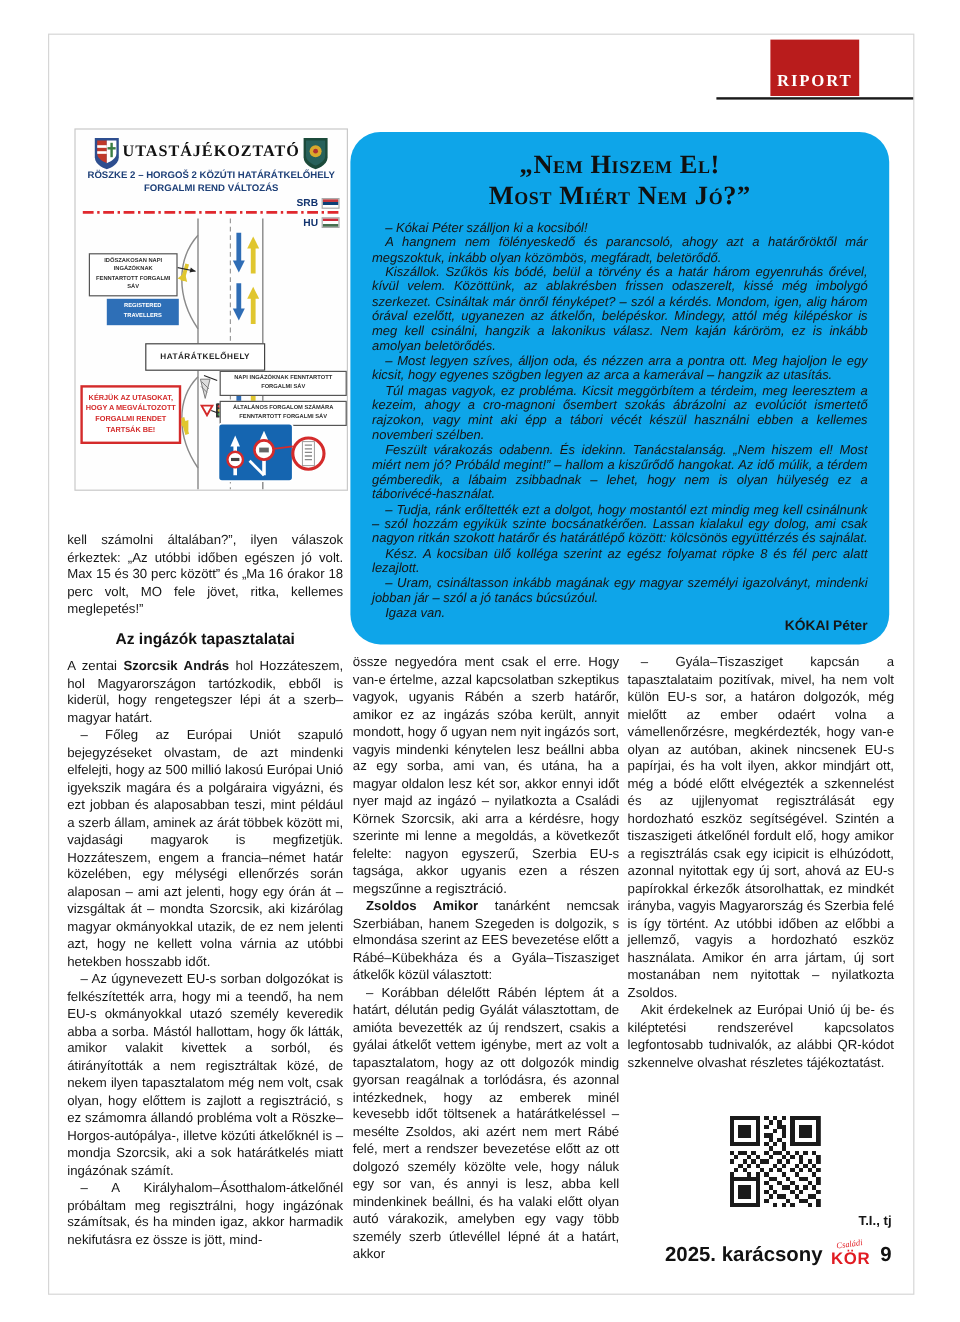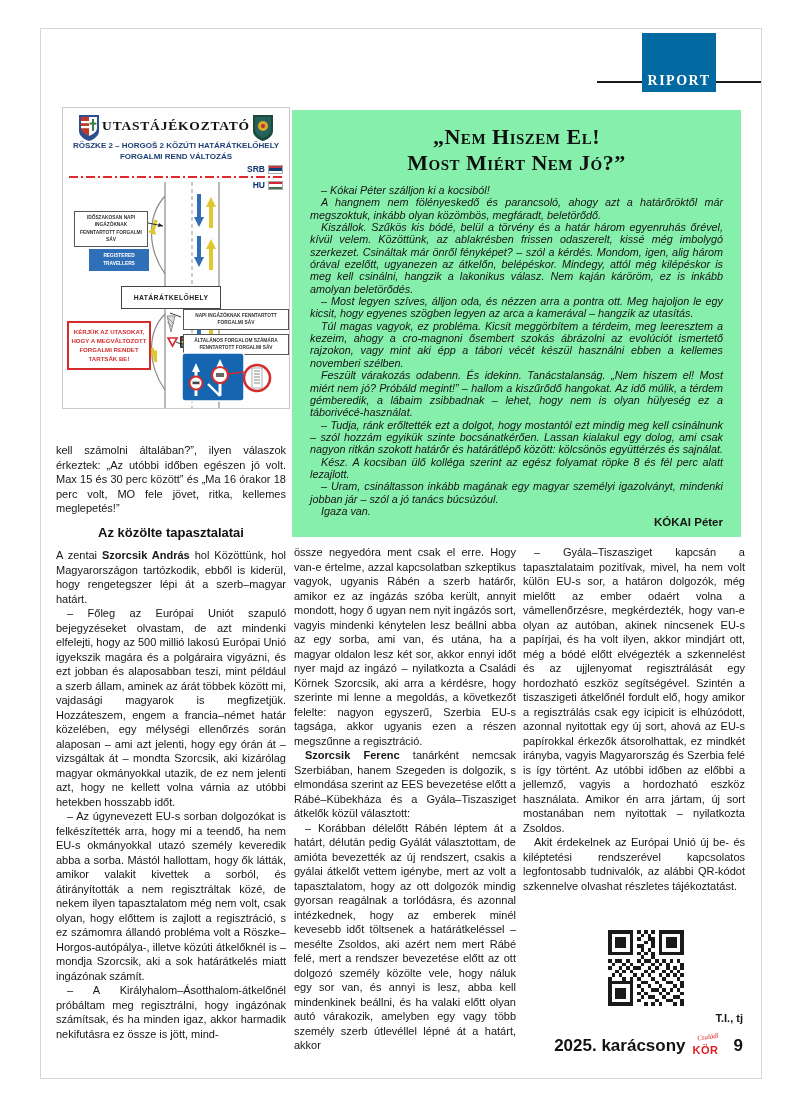--- a/index.html
+++ b/index.html
@@ -2,21 +2,21 @@
 <html lang="hu"><head>
 <meta charset="utf-8">
 <style>
   html,body{margin:0;padding:0;background:#fff;}
   .page{position:relative;width:800px;height:1102px;background:#fff;overflow:hidden;
         font-family:"Liberation Sans",sans-serif;color:#161616;}
   .frame{position:absolute;left:40px;top:28px;width:720px;height:1049px;border:1px solid #d6d6d6;}
 
   
   .riport-line{position:absolute;left:597px;top:81px;width:164px;border-top:2px solid #1a1a1a;}
-  .riport-box{position:absolute;left:642px;top:33px;width:74px;height:59px;background:#0369a1;}
+  .riport-box{position:absolute;left:642px;top:33px;width:74px;height:47px;background:#b91c1c;}
   .riport-box span{position:absolute;left:0;right:0;bottom:3px;text-align:center;color:#fff;
         font-family:"Liberation Serif",serif;font-weight:bold;font-size:14px;letter-spacing:1.5px;}
 
   
   .poster{position:absolute;left:62px;top:107px;width:226px;height:300px;background:#fefefe;
         border:1px solid #c9c9c9;}
   .poster-title{position:absolute;left:0;right:0;top:10px;text-align:center;
         font-family:"Liberation Serif",serif;font-weight:bold;font-size:13.5px;letter-spacing:.8px;color:#111;}
   .poster-sub{position:absolute;left:6px;right:6px;top:33px;text-align:center;font-weight:bold;
         font-size:8px;line-height:1.35;color:#1d3f77;}
@@ -30,22 +30,22 @@
         font-weight:bold;color:#333;padding:2px;line-height:1.55;}
   .pbox.tiny{font-size:4.8px;}
   .registered{position:absolute;left:26px;top:141px;width:56px;background:#2e6fb7;color:#fff;
         font-weight:bold;font-size:4.8px;text-align:center;line-height:1.7;padding:3px 2px;}
   .checkpoint{position:absolute;left:58px;top:178px;width:94px;background:#fff;border:1px solid #444;
         font-weight:bold;font-size:6.8px;letter-spacing:.4px;text-align:center;padding:7px 2px;color:#222;}
   .warnbox{position:absolute;left:4px;top:213px;width:76px;border:2px solid #d42b2b;color:#d42b2b;
         background:#fff;font-weight:bold;font-size:6.1px;line-height:1.5;text-align:center;padding:4px 2px;}
 
   
-  .bluebox{position:absolute;left:292px;top:110px;width:449px;height:427px;background:#86efac;
-        box-sizing:border-box;padding:12px 18px 10px;overflow:hidden;}
+  .bluebox{position:absolute;left:292px;top:110px;width:449px;height:427px;background:#0ea5e9;
+        box-sizing:border-box;padding:12px 18px 10px;overflow:hidden;border-radius:25px;}
   .bluebox h2{margin:2px 0 8px;text-align:center;font-family:"Liberation Serif",serif;
         font-weight:bold;font-variant:small-caps;font-size:22px;line-height:26px;
         letter-spacing:.5px;color:#101010;}
   .bluebox p{margin:0;text-indent:11px;font-size:10.8px;line-height:12.35px;text-align:justify;color:#141414;font-style:italic;}
   .byline{position:absolute;right:18px;bottom:9px;font-weight:bold;font-size:11.5px;}
 
   
   .col{position:absolute;text-align:justify;font-size:11px;line-height:14.5px;color:#161616;}
   .col p{margin:0;text-indent:11px;}
   .col p.noindent{text-indent:0;}
@@ -57,21 +57,21 @@
 
   .qr{position:absolute;left:608px;top:930px;width:76px;height:76px;}
   .signature{position:absolute;right:57px;top:1012px;font-weight:bold;font-size:11px;}
 
   
   .footer{position:absolute;right:57px;top:1036px;display:flex;align-items:center;gap:7px;}
   .footer .issue,.footer .pageno{font-weight:bold;font-size:17px;color:#111;}
   .logo{position:relative;width:34px;height:19px;}
   .logo .script{position:absolute;left:4px;top:-4px;color:#e11b22;font-family:"Liberation Serif",serif;
         font-style:italic;font-size:7px;transform:rotate(-8deg);}
-  .logo .main{position:absolute;left:0;bottom:0;color:#e11b22;font-weight:bold;font-size:11px;letter-spacing:.5px;}
+  .logo .main{position:absolute;left:0;bottom:0;color:#e11b22;font-weight:bold;font-size:14px;letter-spacing:.5px;}
 </style>
 </head>
 <body>
 
 <div class="page">
   <div class="frame"></div>
 
   <div class="riport-line"></div>
   <div class="riport-box">
     <span>RIPORT</span>
@@ -206,30 +206,30 @@
     <p>Feszült várakozás odabenn. És idekinn. Tanácstalanság. „Nem hiszem el! Most miért nem jó? Próbáld megint!” – hallom a kiszűrődő hangokat. Az idő múlik, a térdem gémberedik, a lábaim zsibbadnak – lehet, hogy nem is olyan hülyeség ez a táborivécé-használat.</p>
     <p>– Tudja, ránk erőltették ezt a dolgot, hogy mostantól ezt mindig meg kell csinálnunk – szól hozzám egyikük szinte bocsánatkérően. Lassan kialakul egy dolog, ami csak nagyon ritkán szokott határőr és határátlépő között: kölcsönös együttérzés és sajnálat.</p>
     <p>Kész. A kocsiban ülő kolléga szerint az egész folyamat röpke 8 és fél perc alatt lezajlott.</p>
     <p>– Uram, csináltasson inkább magának egy magyar személyi igazolványt, mindenki jobban jár – szól a jó tanács búcsúzóul.</p>
     <p>Igaza van.</p>
     <div class="byline">KÓKAI Péter</div>
   </div>
 
   <div class="col col-left">
     <p class="noindent">kell számolni általában?”, ilyen válaszok érkeztek: „Az utóbbi időben egészen jó volt. Max 15 és 30 perc között” és „Ma 16 órakor 18 perc volt, MO fele jövet, ritka, kellemes meglepetés!”</p>
-    <h3>Az közölte tapasztalatai</h3>
-    <p class="noindent"><span>A zentai </span><span class="b">Szorcsik András</span><span> hol Közöttünk, hol Magyarországon tartózkodik, ebből is kiderül, hogy rengetegszer lépi át a szerb–magyar határt.</span></p>
+    <h3>Az ingázók tapasztalatai</h3>
+    <p class="noindent"><span>A zentai </span><span class="b">Szorcsik András</span><span> hol Hozzáteszem, hol Magyarországon tartózkodik, ebből is kiderül, hogy rengetegszer lépi át a szerb–magyar határt.</span></p>
     <p>– Főleg az Európai Uniót szapuló bejegyzéseket olvastam, de azt mindenki elfelejti, hogy az 500 millió lakosú Európai Unió igyekszik magára és a polgáraira vigyázni, és ezt jobban és alaposabban teszi, mint például a szerb állam, aminek az árát többek között mi, vajdasági magyarok is megfizetjük. Hozzáteszem, engem a francia–német határ közelében, egy mélységi ellenőrzés során alaposan – ami azt jelenti, hogy egy órán át – vizsgáltak át – mondta Szorcsik, aki kizárólag magyar okmányokkal utazik, de ez nem jelenti azt, hogy ne kellett volna várnia az utóbbi hetekben hosszabb időt.</p>
     <p>– Az úgynevezett EU-s sorban dolgozókat is felkészítették arra, hogy mi a teendő, ha nem EU-s okmányokkal utazó személy keveredik abba a sorba. Mástól hallottam, hogy ők látták, amikor valakit kivettek a sorból, és átirányították a nem regisztráltak közé, de nekem ilyen tapasztalatom még nem volt, csak olyan, hogy előttem is zajlott a regisztráció, s ez számomra állandó probléma volt a Röszke–Horgos-autópálya-, illetve közúti átkelőknél is – mondja Szorcsik, aki a sok határátkelés miatt ingázónak számít.</p>
     <p>– A Királyhalom–Ásotthalom-átkelőnél próbáltam meg regisztrálni, hogy ingázónak számítsak, és ha minden igaz, akkor harmadik nekifutásra ez össze is jött, mind-</p>
   </div>
 
   <div class="col col-mid">
     <p class="noindent">össze negyedóra ment csak el erre. Hogy van-e értelme, azzal kapcsolatban szkeptikus vagyok, ugyanis Rábén a szerb határőr, amikor ez az ingázás szóba került, annyit mondott, hogy ő ugyan nem nyit ingázós sort, vagyis mindenki kénytelen lesz beállni abba az egy sorba, ami van, és utána, ha a magyar oldalon lesz két sor, akkor ennyi időt nyer majd az ingázó – nyilatkozta a Családi Körnek Szorcsik, aki arra a kérdésre, hogy szerinte mi lenne a megoldás, a következőt felelte: nagyon egyszerű, Szerbia EU-s tagsága, akkor ugyanis ezen a részen megszűnne a regisztráció.</p>
-    <p><span class="b">Szorcsik Ferenc</span><span> tanárként nemcsak Szerbiában, hanem Szegeden is dolgozik, s elmondása szerint az EES bevezetése előtt a Rábé–Kübekháza és a Gyála–Tiszasziget átkelők közül választott:</span></p>
+    <p><span class="b">Zsoldos Amikor</span><span> tanárként nemcsak Szerbiában, hanem Szegeden is dolgozik, s elmondása szerint az EES bevezetése előtt a Rábé–Kübekháza és a Gyála–Tiszasziget átkelők közül választott:</span></p>
     <p>– Korábban délelőtt Rábén léptem át a határt, délután pedig Gyálát választottam, de amióta bevezették az új rendszert, csakis a gyálai átkelőt vettem igénybe, mert az volt a tapasztalatom, hogy az ott dolgozók mindig gyorsan reagálnak a torlódásra, és azonnal intézkednek, hogy az emberek minél kevesebb időt töltsenek a határátkeléssel – mesélte Zsoldos, aki azért nem mert Rábé felé, mert a rendszer bevezetése előtt az ott dolgozó személy közölte vele, hogy náluk egy sor van, és annyi is lesz, abba kell mindenkinek beállni, és ha valaki előtt olyan autó várakozik, amelyben egy vagy több személy szerb útlevéllel lépné át a határt, akkor</p>
   </div>
 
   <div class="col col-right">
     <p>– Gyála–Tiszasziget kapcsán a tapasztalataim pozitívak, mivel, ha nem volt külön EU-s sor, a határon dolgozók, még mielőtt az ember odaért volna a vámellenőrzésre, megkérdezték, hogy van-e olyan az autóban, akinek nincsenek EU-s papírjai, és ha volt ilyen, akkor mindjárt ott, még a bódé előtt elvégezték a szkennelést és az ujjlenyomat regisztrálását egy hordozható eszköz segítségével. Szintén a tiszaszigeti átkelőnél fordult elő, hogy amikor a regisztrálás csak egy icipicit is elhúzódott, azonnal nyitottak egy új sort, ahová az EU-s papírokkal érkezők átsorolhattak, ez mindkét irányba, vagyis Magyarország és Szerbia felé is így történt. Az utóbbi időben az előbbi a jellemző, vagyis a hordozható eszköz használata. Amikor én arra jártam, új sort mostanában nem nyitottak – nyilatkozta Zsoldos.</p>
     <p>Akit érdekelnek az Európai Unió új be- és kiléptetési rendszerével kapcsolatos legfontosabb tudnivalók, az alábbi QR-kódot szkennelve olvashat részletes tájékoztatást.</p>
   </div>
 
   <svg class="qr" viewBox="0 0 21 21" shape-rendering="crispEdges">
     <rect x="0" y="0" width="21" height="21" fill="#fff"></rect>

